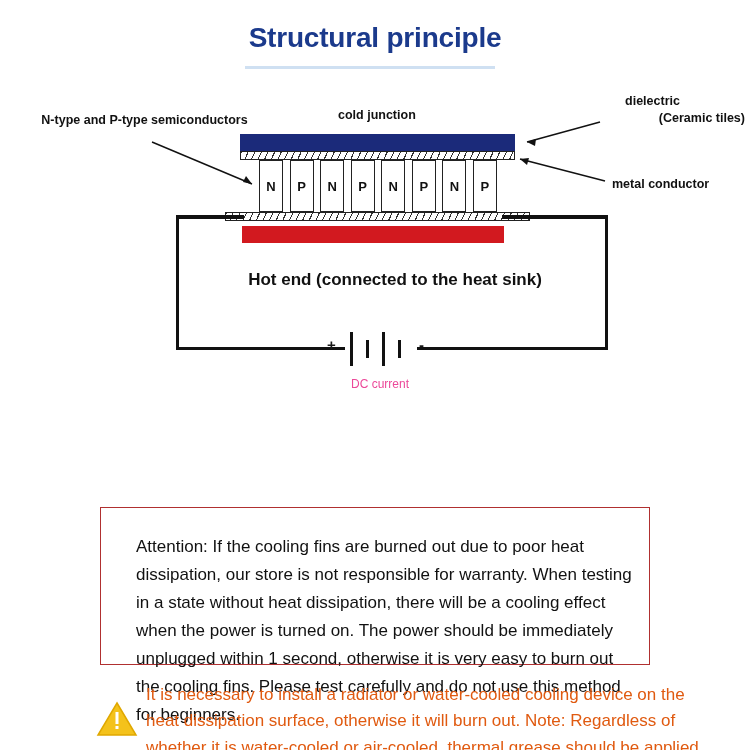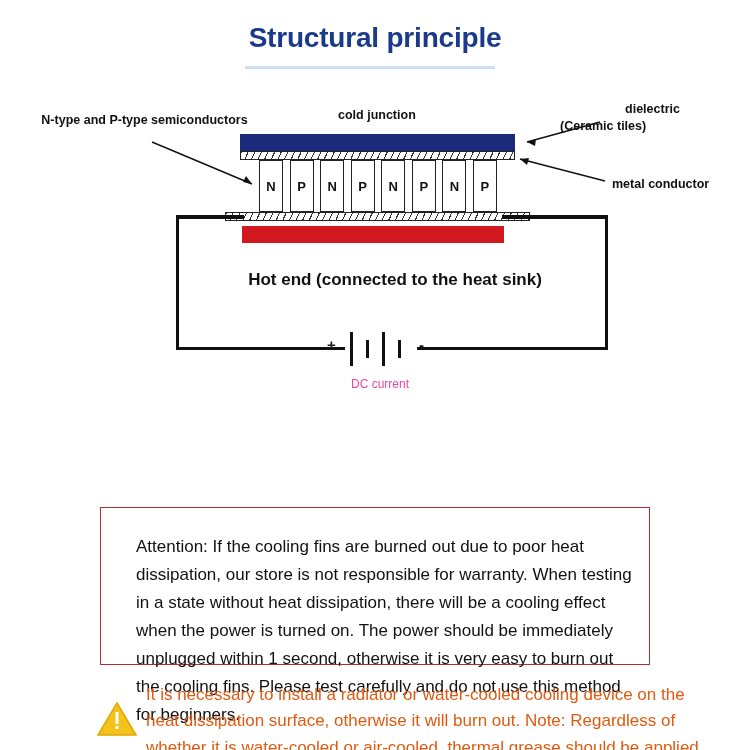--- a/index.html
+++ b/index.html
@@ -120,21 +120,21 @@
     text-align: center; font-size: 12px; color: #ec4899; font-weight: normal;
   }
 
   .hot-end {
     position: absolute; left: 200px; top: 190px; width: 390px;
     text-align: center; font-size: 17px; font-weight: bold; color: #111;
   }
 
   
   .lbl-cold       { left: 338px; top: 27px; }
-  .lbl-dielectric { left: 560px; top: 13px; width: 185px; text-align: left; margin-top: 8px; }
+  .lbl-dielectric { left: 560px; top: 13px; width: 185px; text-align: left; }
   .lbl-metal      { left: 612px; top: 96px; }
   .lbl-ntype      { left: 12px;  top: 32px; width: 265px; text-align: center; }
 
   
   .leaders { position: absolute; left: 0; top: 0; width: 750px; height: 360px; }
 
   
   .warm-title {
     position: absolute; top: 458px; left: 0; width: 750px;
     text-align: center; font-size: 29px; color: #8b1a1a; font-weight: normal;
@@ -217,21 +217,21 @@
     <div class="plus">+</div>
     <div class="minus">-</div>
     <div class="dc-label">DC current</div>
 
     <div class="hot-end">Hot end (connected to the heat sink)</div>
 
     <div class="lbl lbl-cold">cold junction</div>
 
     <div class="lbl lbl-dielectric">
       <div style="text-align:center;">dielectric</div>
-      <div style="text-align:left;">(Ceramic tiles)</div>
+      <div style="text-align:right;">(Ceramic tiles)</div>
     </div>
 
     <div class="lbl lbl-metal">metal conductor</div>
 
     <div class="lbl lbl-ntype">
       <div>N-type and P-type semiconductors</div>
     </div>
   </div>
 
   <div class="note-box"></div>

